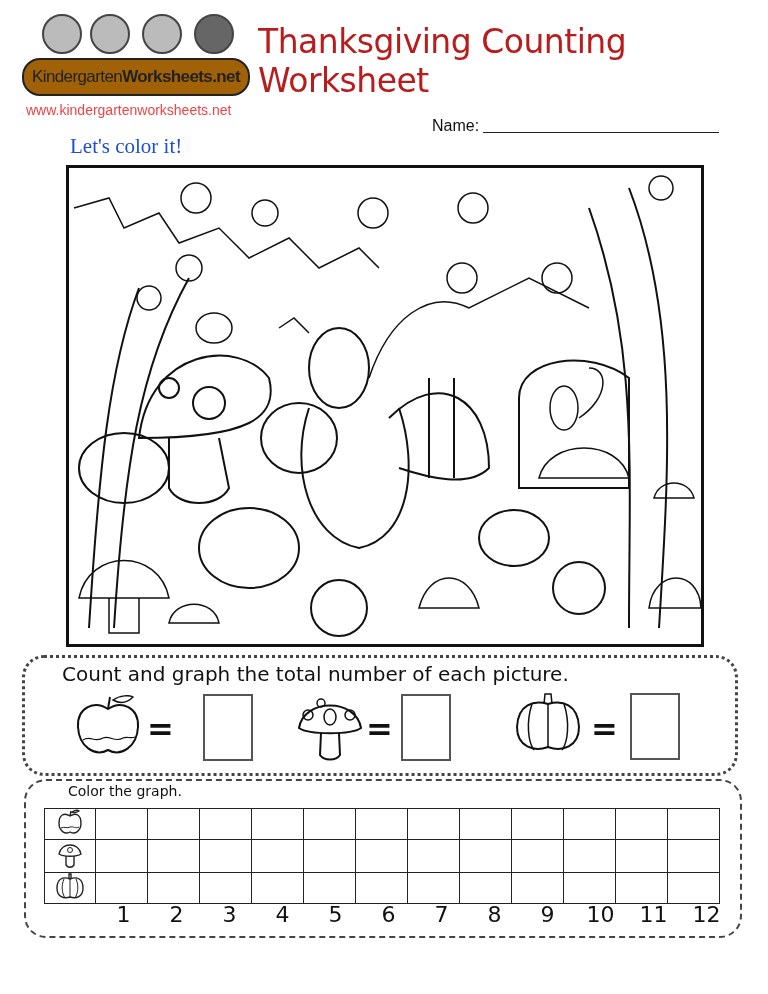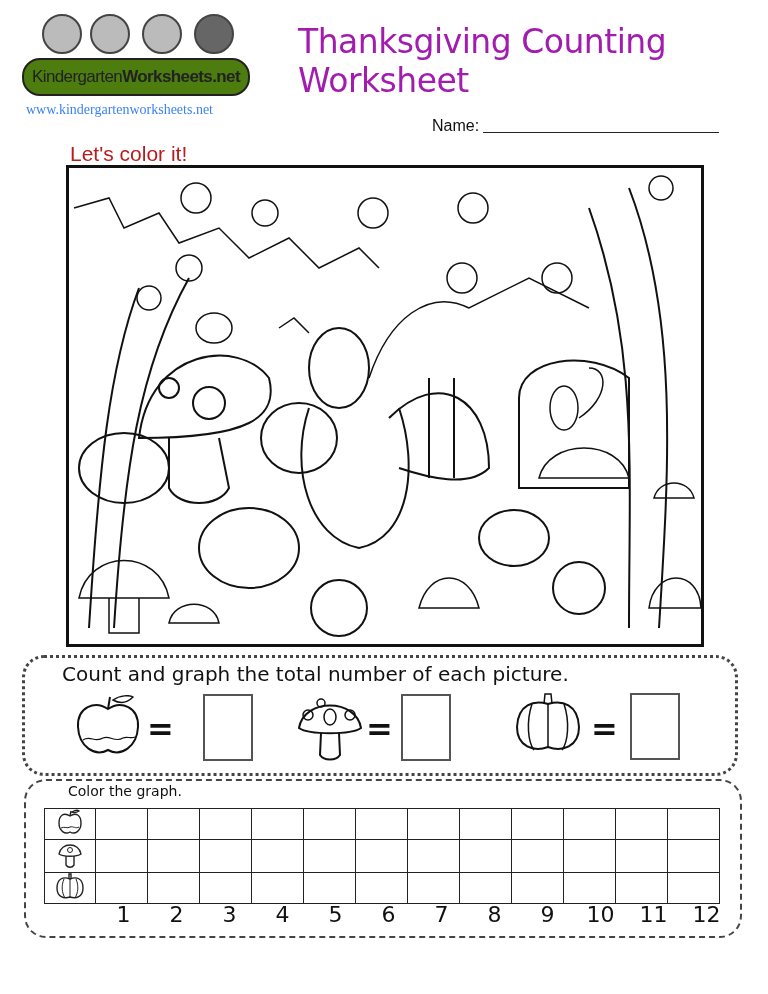--- a/index.html
+++ b/index.html
@@ -1,26 +1,26 @@
 <!DOCTYPE html>
 <html><head>
 <meta charset="utf-8">
 <style>
   html,body{margin:0;padding:0;background:#fff;}
   body{width:768px;height:994px;position:relative;overflow:hidden;font-family:"DejaVu Sans",sans-serif;color:#111;}
   .abs{position:absolute;}
   .logo{left:18px;top:14px;width:232px;height:80px;}
-  .logo-pill{position:absolute;left:4px;top:44px;width:224px;height:34px;border:2.5px solid #222;border-radius:18px;background:#4d7c0f;display:flex;align-items:center;justify-content:center;font-family:"Liberation Sans",sans-serif;font-size:17px;letter-spacing:-0.6px;color:#222;}
+  .logo-pill{position:absolute;left:4px;top:44px;width:224px;height:34px;border:2.5px solid #222;border-radius:18px;background:#a16207;display:flex;align-items:center;justify-content:center;font-family:"Liberation Sans",sans-serif;font-size:17px;letter-spacing:-0.6px;color:#222;}
   .logo-pill b{font-weight:bold;}
   .kid{position:absolute;top:0;width:36px;height:36px;border-radius:50%;border:2px solid #444;background:#bbb;}
-  .site-url{left:26px;top:102px;font-family:Liberation Serif, serif;font-size:14px;color:#3b82f6;}
-  .title{left:258px;top:22px;font-family:"DejaVu Sans",sans-serif;font-size:33px;color:#a21caf;letter-spacing:-0.5px;margin-left:40px;}
+  .site-url{left:26px;top:102px;font-family:Liberation Sans, sans-serif;font-size:14px;color:#ef4444;}
+  .title{left:258px;top:22px;font-family:"DejaVu Sans",sans-serif;font-size:33px;color:#b91c1c;letter-spacing:-0.5px;}
   .name-label{left:432px;top:117px;font-family:"Liberation Sans",sans-serif;font-size:16px;color:#111;}
   .name-line{left:483px;top:132px;width:236px;border-bottom:1.5px solid #222;height:0;}
-  .color-it{left:70px;top:134px;font-family:Liberation Sans, sans-serif;font-size:21px;color:#b91c1c;margin-top:8px;}
+  .color-it{left:70px;top:134px;font-family:Liberation Serif, serif;font-size:21px;color:#1d4ed8;}
   .picture{left:66px;top:165px;width:632px;height:476px;border:3px solid #111;background:#fff;overflow:hidden;}
   .count-box{left:22px;top:655px;width:710px;height:115px;border:3px dotted #444;border-radius:22px;}
   .count-text{left:62px;top:662px;font-family:"DejaVu Sans",sans-serif;font-size:20px;color:#111;}
   .eq{font-family:"DejaVu Sans",sans-serif;font-size:32px;font-weight:bold;color:#111;}
   .answer{width:46px;height:63px;border:2px solid #555;background:#fff;}
   .graph-box{left:24px;top:779px;width:714px;height:155px;border:2px dashed #444;border-radius:22px;}
   .graph-text{left:68px;top:783px;font-family:"DejaVu Sans",sans-serif;font-size:14px;color:#111;}
   .grid{left:44px;top:808px;border-collapse:collapse;}
   .grid td{border:1.6px solid #222;height:28px;padding:0;}
   .grid td.icon-cell{width:50px;text-align:center;}

